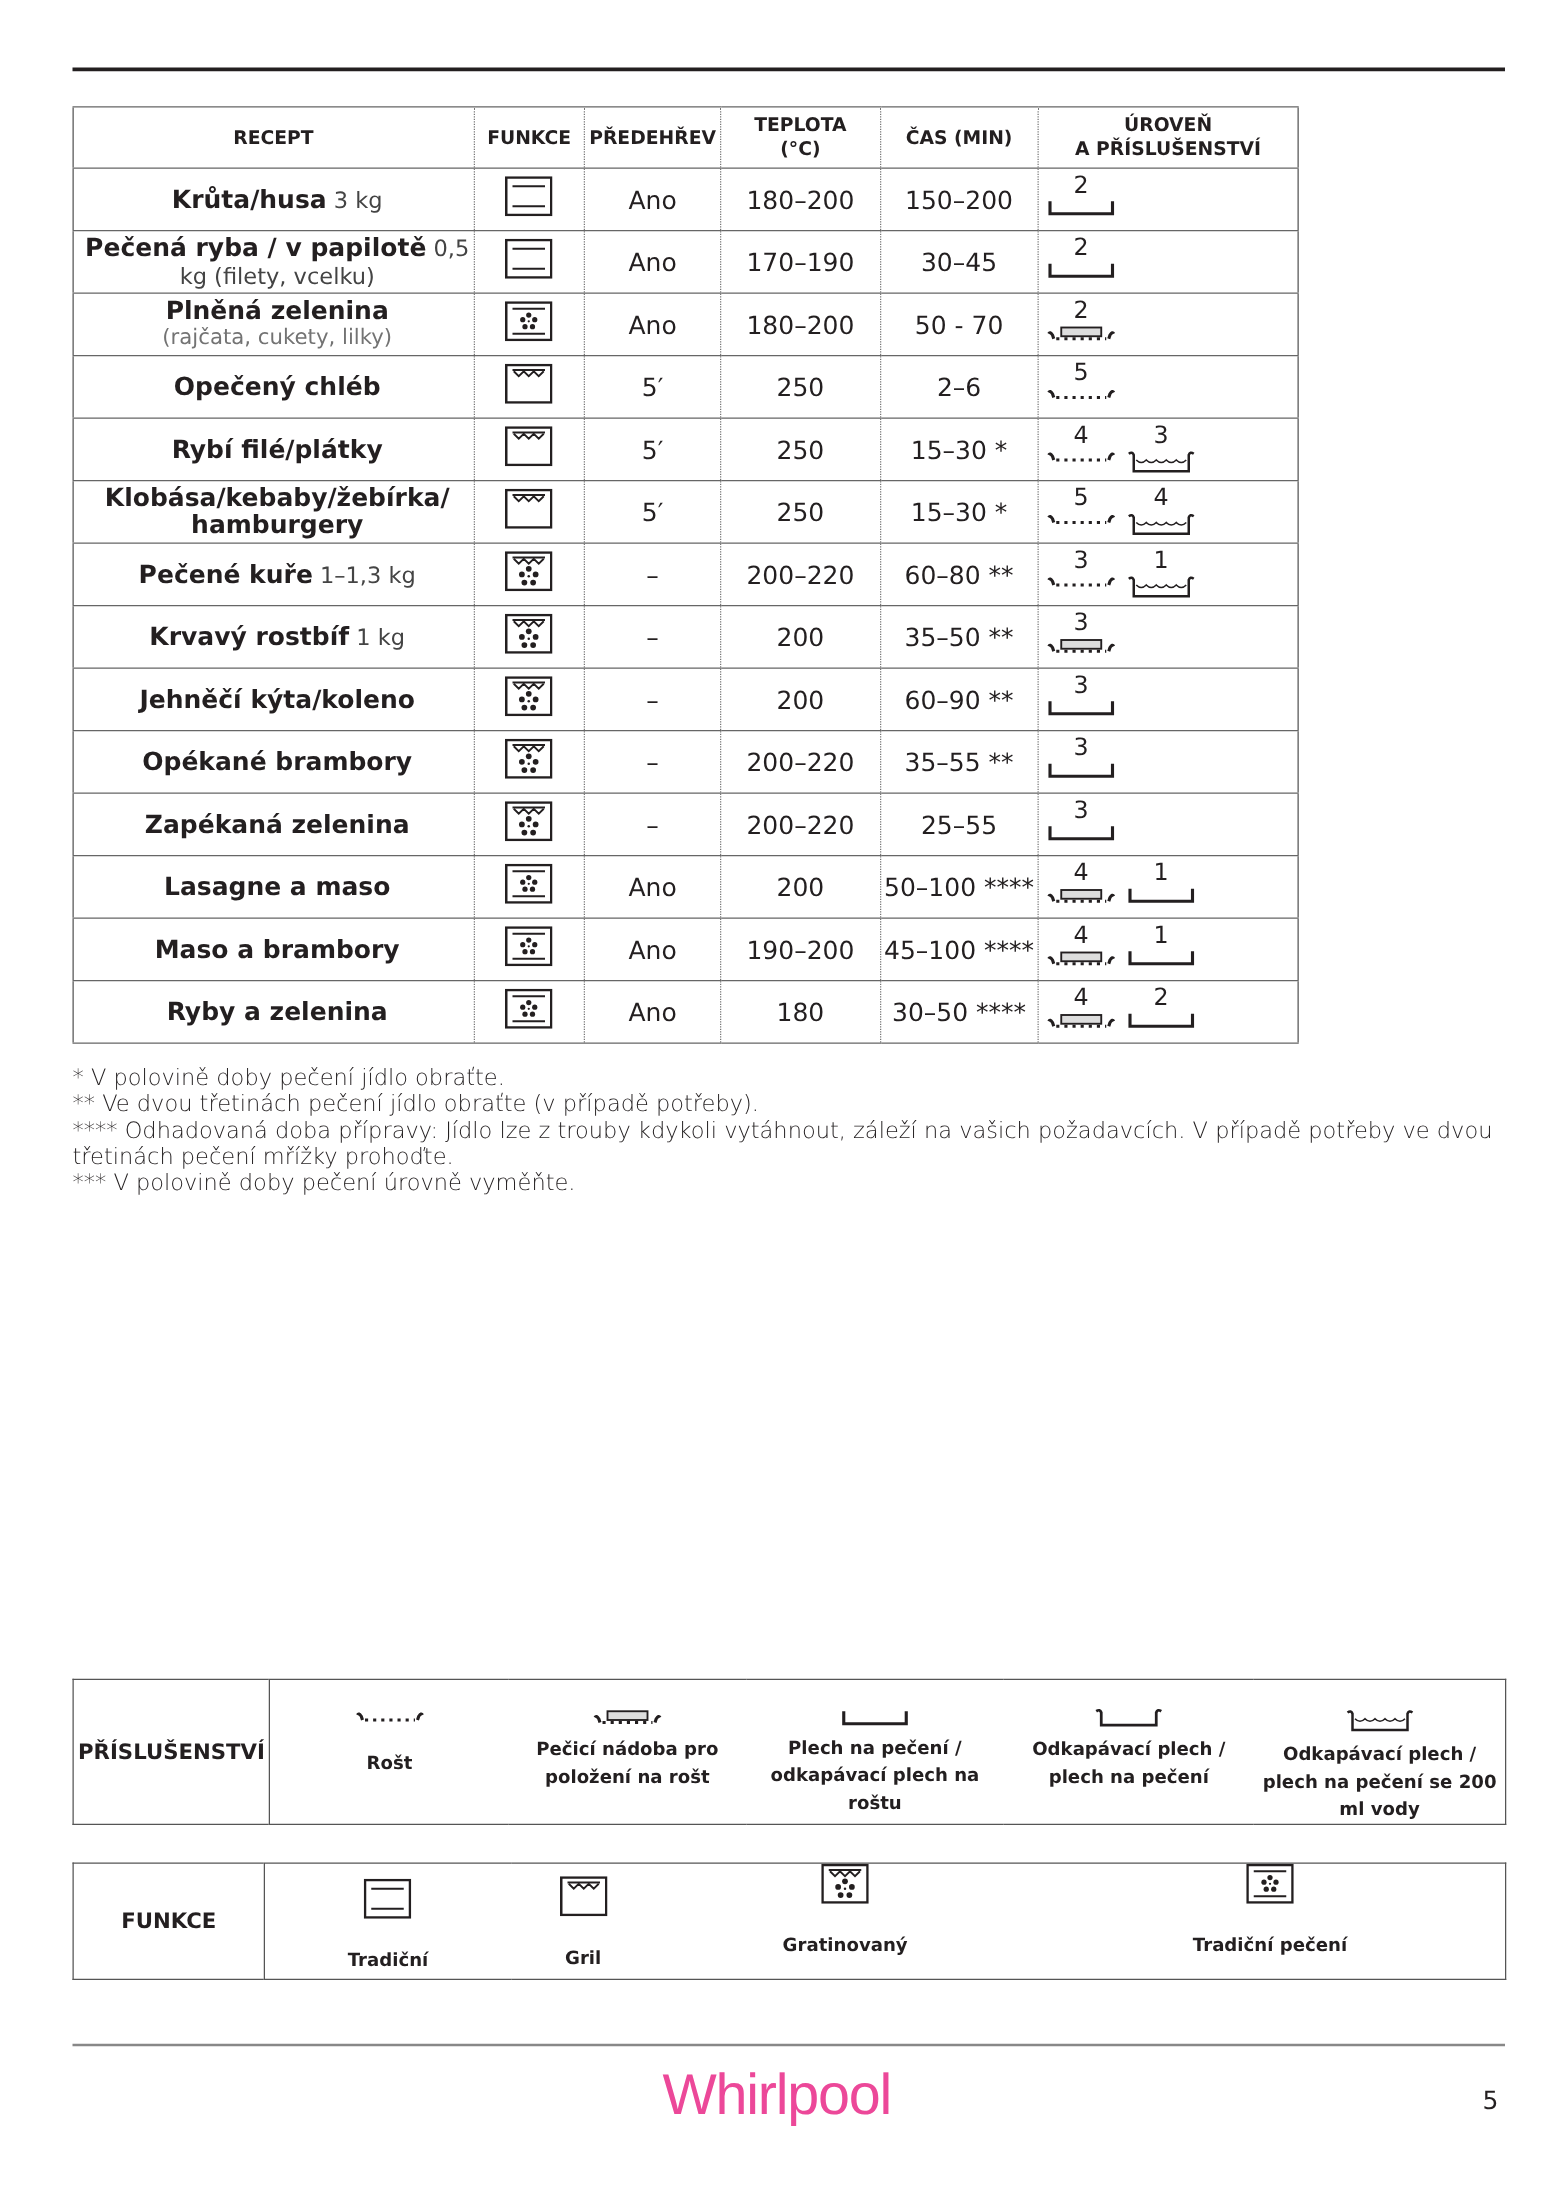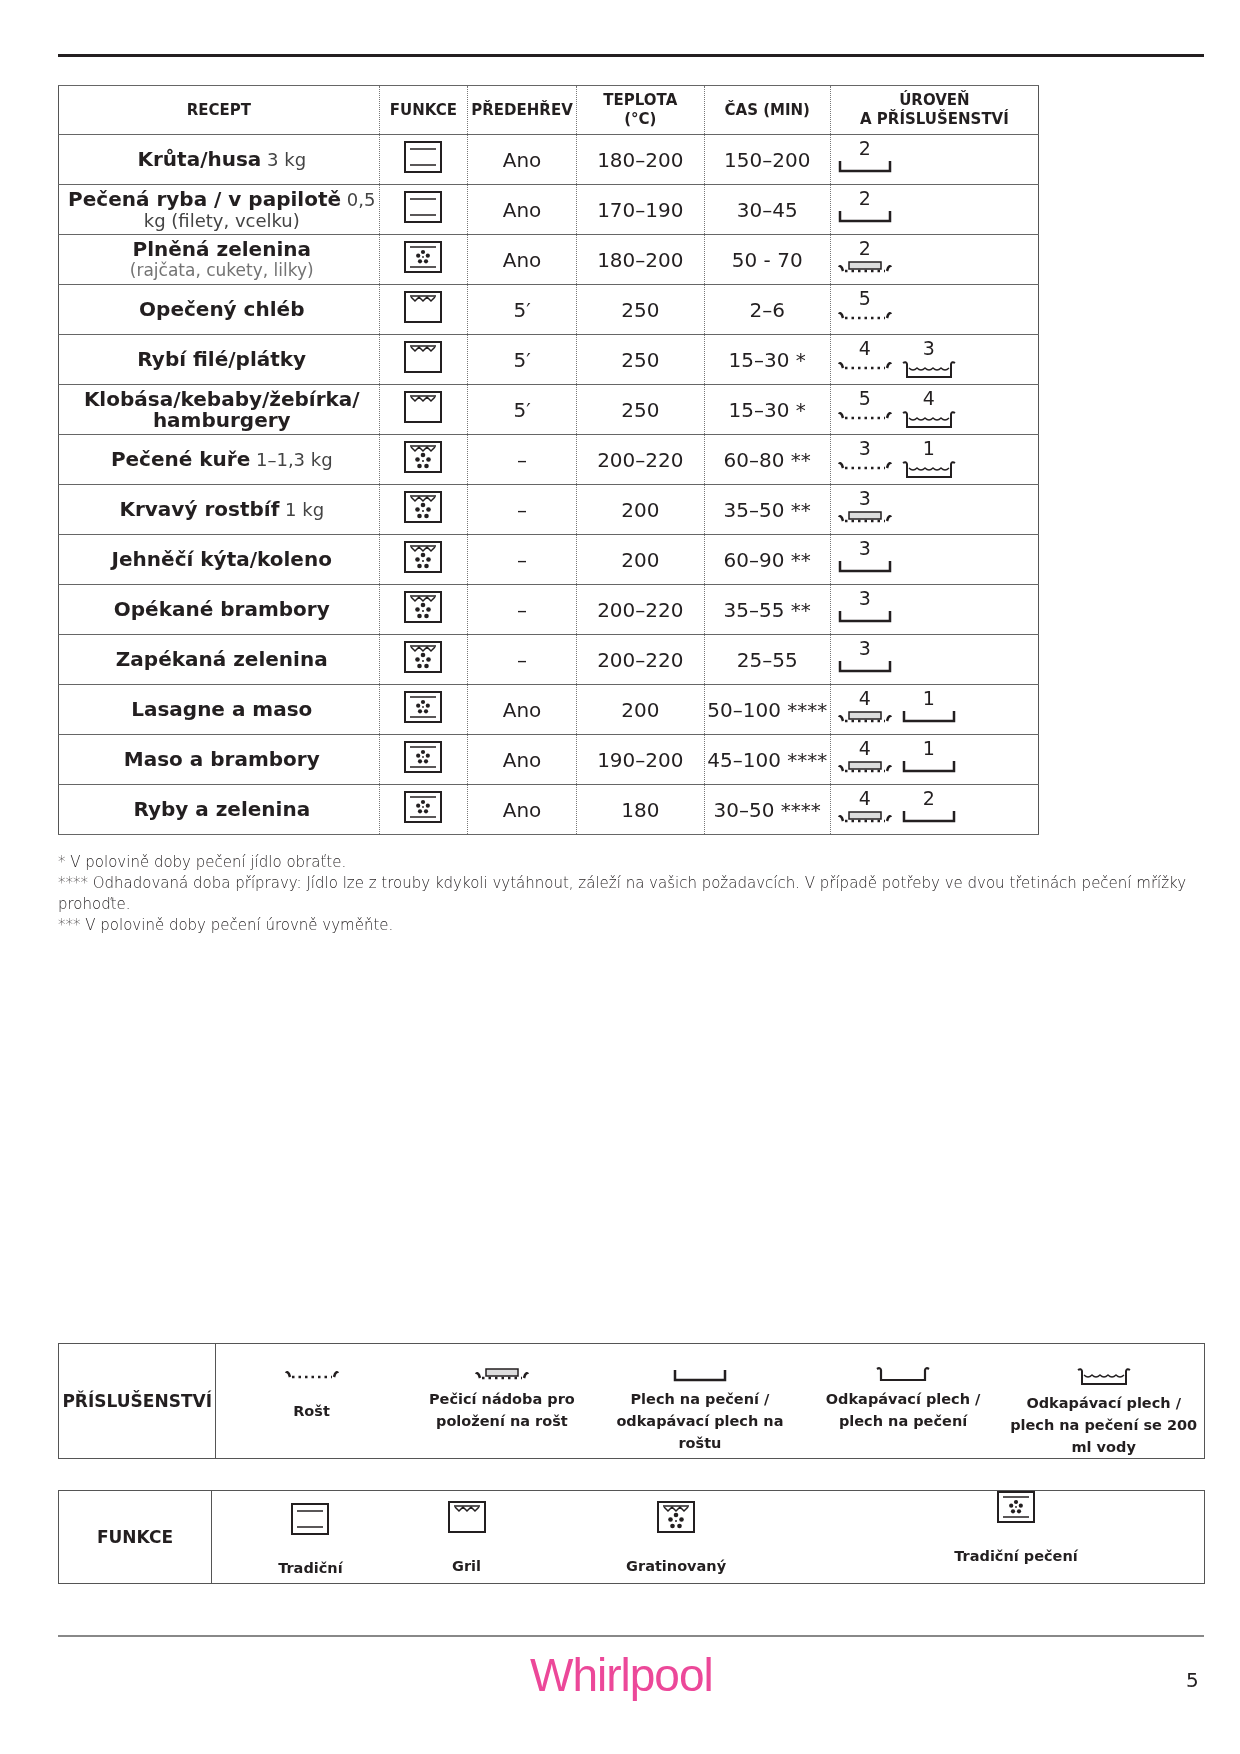--- a/index.html
+++ b/index.html
@@ -12,21 +12,21 @@
   table.main td { height:49px; text-align:center; font-size:20px; }
   td.recipe { text-align:left; padding-left:6px !important; font-size:20px; line-height:21px; }
   .rname { font-weight:bold; }
   .rextra { font-weight:normal; color:#444; font-size:18px; }
   .rsub { font-weight:normal; color:#737373; font-size:17px; display:block; }
   .fn-icon { display:inline-block; vertical-align:middle; }
   .lvl { position:relative; height:49px; text-align:left; }
   .lvl .slot { position:absolute; top:2px; width:60px; text-align:center; }
   .lvl .slot .num { display:block; font-size:19px; line-height:22px; }
   .lvl .slot svg { display:block; margin:0 auto; }
-  .foot { position:absolute; left:58px; top:852px; width:1150px; font-size:15px; line-height:21px; color:#231f20; font-weight:300; }
+  .foot { position:absolute; left:58px; top:852px; width:1150px; font-size:18px; line-height:21px; color:#231f20; font-weight:300; }
   .legend { position:absolute; left:58px; width:1147px; border-collapse:collapse; border:1.5px solid #555;font-weight:bold; }
   .legend td { border:none; padding:0; text-align:center; vertical-align:top; font-size:14.5px; line-height:22px; color:#231f20; }
   .legend td.lab { border-right:1.5px solid #555; font-size:17px; vertical-align:middle; width:152px; }
   .bottom-rule { position:absolute; left:58px; top:1635px; width:1146px; height:1.5px; background:#888; }
   .logo { position:absolute; left:530px; top:1648px; font-size:46px; font-family:"Liberation Sans", sans-serif; letter-spacing:-1px; color:#ec4899; }
   .pagenum { position:absolute; left:1186px; top:1668px; font-size:20px; }
 </style>
 </head>
 <body>
 
@@ -390,20 +390,21 @@
           <div class="slot" style="left:68px"><span class="num">2</span><span><svg width="56" height="14" viewBox="0 0 56 14">
                 <polyline points="3,2 3,12 53,12 53,2" stroke="#231f20" stroke-width="2.5" fill="none"></polyline>
               </svg></span></div>
         </td>
       </tr>
     </tbody>
 </table>
 
 <div class="foot">
   <div>* V polovině doby pečení jídlo obraťte.</div>
+  <div>** Ve dvou třetinách pečení jídlo obraťte (v případě potřeby).</div>
   <div>**** Odhadovaná doba přípravy: Jídlo lze z trouby kdykoli vytáhnout, záleží na vašich požadavcích. V případě potřeby ve dvou třetinách pečení mřížky prohoďte.</div>
   <div>*** V polovině doby pečení úrovně vyměňte.</div>
 </div>
 
 <table class="legend" style="top:1343px;height:94px;">
   <tbody>
       <tr>
     <td class="lab">PŘÍSLUŠENSTVÍ</td>
     <td style="width:185px;padding-top:22px"><span class="ico"><svg width="56" height="14" viewBox="0 0 56 14">
               <path d="M2,5 Q3,3 5,6 L6,9" stroke="#231f20" stroke-width="2.5" fill="none"></path>
@@ -437,21 +438,21 @@
     <td style="padding-top:12px"><span class="ico"><svg width="38" height="32" viewBox="0 0 38 32">
               <rect x="1" y="1" width="36" height="30" fill="none" stroke="#231f20" stroke-width="2"></rect>
               <line x1="6" y1="8" x2="32" y2="8" stroke="#231f20" stroke-width="1.5"></line>
               <line x1="6" y1="24" x2="32" y2="24" stroke="#231f20" stroke-width="1.5"></line>
             </svg></span><div style="margin-top:16px">Tradiční</div></td>
     <td style="padding-top:10px"><span class="ico"><svg width="38" height="32" viewBox="0 0 38 32">
               <rect x="1" y="1" width="36" height="30" fill="none" stroke="#231f20" stroke-width="2"></rect>
               <polyline points="6,5 32,5" stroke="#231f20" stroke-width="1.5" fill="none"></polyline>
               <polyline points="7,6 11,10 15,6 19,10 23,6 27,10 31,6" stroke="#231f20" stroke-width="1.5" fill="none"></polyline>
             </svg></span><div style="margin-top:16px">Gril</div></td>
-    <td style="padding-top:10px"><span class="ico"><svg width="38" height="32" viewBox="0 0 38 32">
+    <td style=""><span class="ico"><svg width="38" height="32" viewBox="0 0 38 32">
               <rect x="1" y="1" width="36" height="30" fill="none" stroke="#231f20" stroke-width="2"></rect>
               <polyline points="6,5 32,5" stroke="#231f20" stroke-width="1.5" fill="none"></polyline>
               <polyline points="7,6 11,10 15,6 19,10 23,6 27,10 31,6" stroke="#231f20" stroke-width="1.5" fill="none"></polyline>
               <g fill="#231f20" transform="translate(19,20)">
                 <circle cx="0" cy="-6" r="2.3"></circle>
                 <circle cx="5.5" cy="-1.5" r="2.3"></circle>
                 <circle cx="3.5" cy="5" r="2.3"></circle>
                 <circle cx="-3.5" cy="5" r="2.3"></circle>
                 <circle cx="-5.5" cy="-1.5" r="2.3"></circle>
                 <circle cx="0" cy="0" r="1"></circle>

